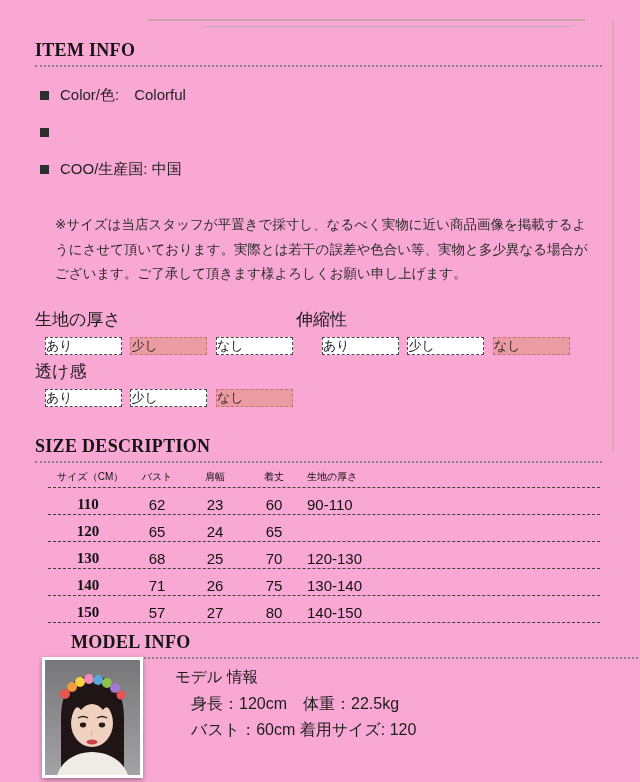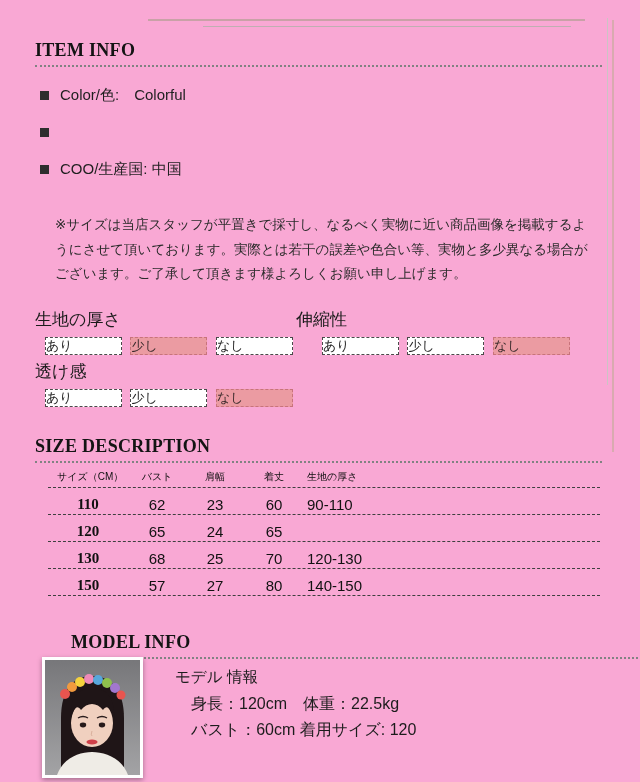--- a/index.html
+++ b/index.html
@@ -143,20 +143,27 @@
       <div class="c4">65</div>
     </div>
     <div class="trow tdata">
       <div class="c1">130</div>
       <div class="c2">68</div>
       <div class="c3">25</div>
       <div class="c4">70</div>
       <div class="c5">120-130</div>
     </div>
     <div class="trow tdata">
+      <div class="c1">140</div>
+      <div class="c2">71</div>
+      <div class="c3">26</div>
+      <div class="c4">75</div>
+      <div class="c5">130-140</div>
+    </div>
+    <div class="trow tdata">
       <div class="c1">150</div>
       <div class="c2">57</div>
       <div class="c3">27</div>
       <div class="c4">80</div>
       <div class="c5">140-150</div>
     </div>
   </div>
 
   <h2 class="section-title t-model">MODEL INFO</h2>
 

